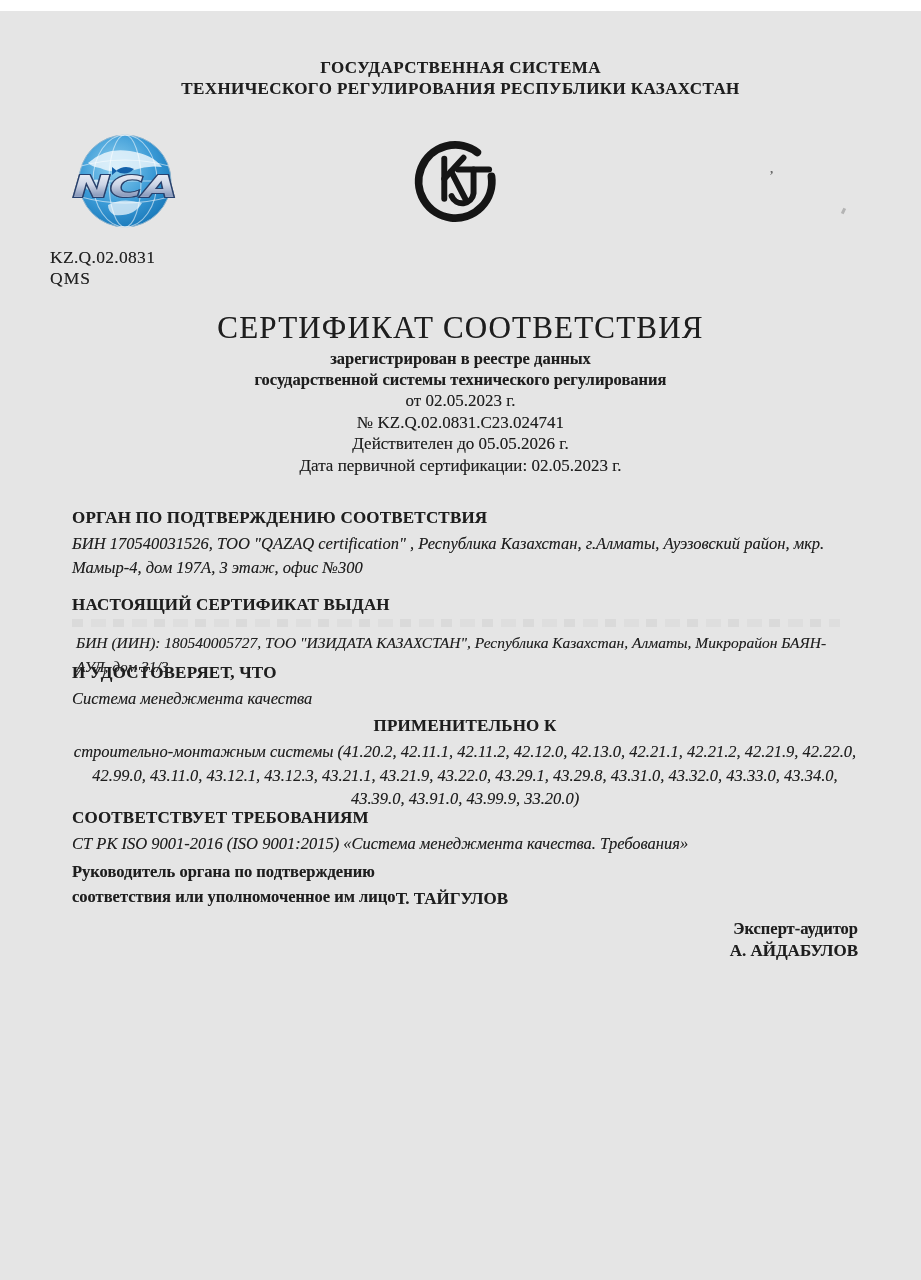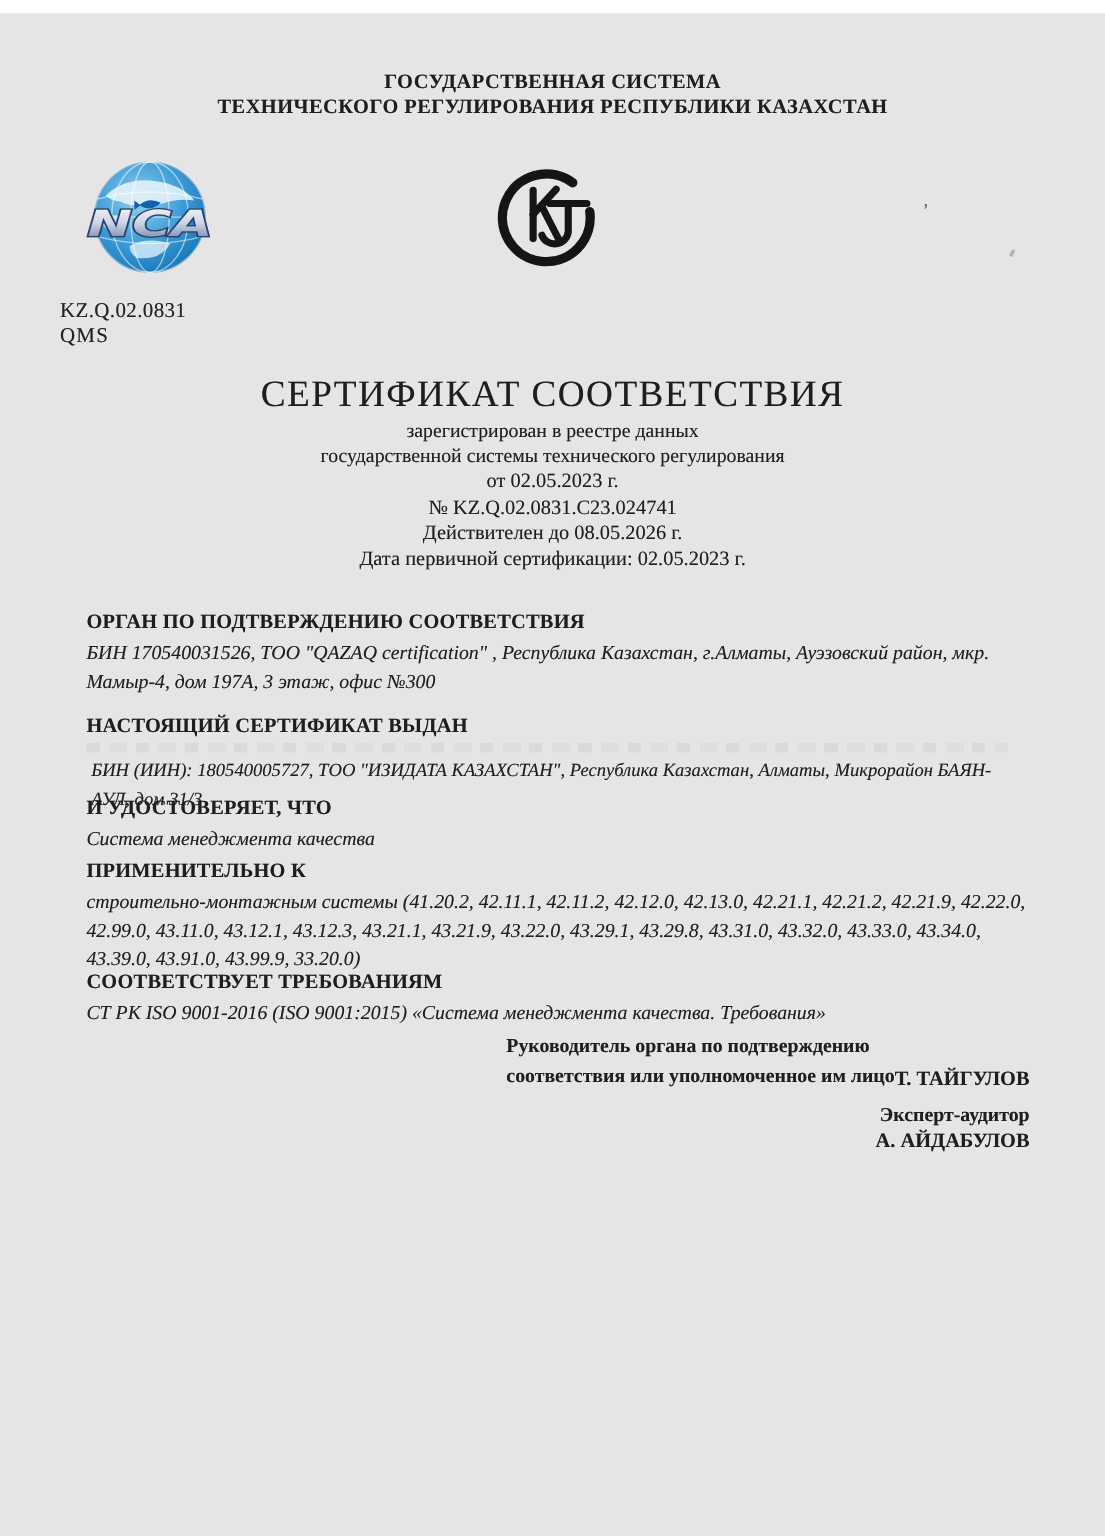--- a/index.html
+++ b/index.html
@@ -24,36 +24,36 @@
   .nca-code{margin-top:8px;font-size:17.5px;letter-spacing:.3px;color:#222;}
   .nca-scheme{font-size:17.5px;letter-spacing:1px;color:#222;}
   
   .kt-block{position:absolute;left:412px;top:122px;width:92px;height:96px;}
   
   .artifact-apostrophe{position:absolute;left:769px;top:157px;font-size:15px;color:#444;opacity:.8;}
   .artifact-speck{position:absolute;left:842px;top:197px;width:3px;height:6px;background:rgba(90,90,90,.35);transform:rotate(25deg);}
   
   .title-block{position:absolute;top:297px;left:0;right:0;text-align:center;}
   .cert-title{font-size:31px;font-weight:normal;letter-spacing:1.2px;line-height:40px;}
-  .reg-line-bold{font-size:16.5px;font-weight:normal;line-height:21px;}
+  .reg-line-bold{font-size:16.5px;font-weight:bold;line-height:21px;}
   .reg-line{font-size:17px;line-height:21.5px;}
   
   .section{position:absolute;left:72px;width:786px;}
   .sec-heading{font-size:17px;font-weight:bold;letter-spacing:.2px;line-height:21px;}
   .sec-body{font-size:16.5px;font-style:italic;line-height:24px;margin-top:4px;}
   .sec-body.indented{padding-left:4px;}
   .ghost-redaction{
     height:8px;margin:4px 0 2px 0;width:768px;opacity:.5;
     background:repeating-linear-gradient(90deg,
       rgba(140,140,140,.25) 0 11px, rgba(255,255,255,0) 11px 19px,
       rgba(150,150,150,.18) 19px 34px, rgba(255,255,255,0) 34px 41px);
     filter:blur(.6px);
   }
   
-  .sig-row{position:absolute;left:72px;width:786px;display:flex;justify-content:flex-end;align-items:flex-end;}
+  .sig-row{position:absolute;left:72px;width:786px;display:flex;justify-content:flex-start;align-items:flex-end;}
   .sig-role{font-size:16.5px;font-weight:bold;line-height:25px;}
   .sig-name{font-size:17px;font-weight:bold;white-space:nowrap;}
 </style>
 </head>
 <body>
 
 <div class="page">
 
   <div class="doc-header">
     <div>ГОСУДАРСТВЕННАЯ СИСТЕМА</div>
@@ -113,41 +113,41 @@
 
   <div class="artifact-apostrophe">’</div>
   <div class="artifact-speck"></div>
 
   <div class="title-block">
     <div class="cert-title">СЕРТИФИКАТ СООТВЕТСТВИЯ</div>
     <div class="reg-line-bold">зарегистрирован в реестре данных</div>
     <div class="reg-line-bold">государственной системы технического регулирования</div>
     <div class="reg-line">от 02.05.2023 г.</div>
     <div class="reg-line">№ KZ.Q.02.0831.C23.024741</div>
-    <div class="reg-line">Действителен до 08.05.2026 г.</div>
+    <div class="reg-line">Действителен до 05.05.2026 г.</div>
     <div class="reg-line">Дата первичной сертификации: 02.05.2023 г.</div>
   </div>
 
   <div class="section" style="top:496px;">
     <div class="sec-heading">ОРГАН ПО ПОДТВЕРЖДЕНИЮ СООТВЕТСТВИЯ</div>
     <div class="sec-body">БИН 170540031526, ТОО "QAZAQ certification" , Республика Казахстан, г.Алматы, Ауэзовский район, мкр. Мамыр-4, дом 197А, 3 этаж, офис №300</div>
   </div>
 
   <div class="section" style="top:583px;">
     <div class="sec-heading">НАСТОЯЩИЙ СЕРТИФИКАТ ВЫДАН</div>
     <div class="ghost-redaction"></div>
     <div class="sec-body indented" style="font-size:15.5px;">БИН (ИИН): 180540005727, ТОО "ИЗИДАТА КАЗАХСТАН", Республика Казахстан, Алматы, Микрорайон БАЯН-АУЛ, дом 31/3</div>
   </div>
 
   <div class="section" style="top:651px;">
     <div class="sec-heading">И УДОСТОВЕРЯЕТ, ЧТО</div>
     <div class="sec-body">Система менеджмента качества</div>
   </div>
 
-  <div class="section" style="top:704px;">
+  <div class="section" style="top:704px;text-align:center;">
     <div class="sec-heading">ПРИМЕНИТЕЛЬНО К</div>
     <div class="sec-body" style="line-height:23.5px;">строительно-монтажным системы (41.20.2, 42.11.1, 42.11.2, 42.12.0, 42.13.0, 42.21.1, 42.21.2, 42.21.9, 42.22.0, 42.99.0, 43.11.0, 43.12.1, 43.12.3, 43.21.1, 43.21.9, 43.22.0, 43.29.1, 43.29.8, 43.31.0, 43.32.0, 43.33.0, 43.34.0, 43.39.0, 43.91.0, 43.99.9, 33.20.0)</div>
   </div>
 
   <div class="section" style="top:796px;">
     <div class="sec-heading">СООТВЕТСТВУЕТ ТРЕБОВАНИЯМ</div>
     <div class="sec-body">СТ РК ISO 9001-2016 (ISO 9001:2015) «Система менеджмента качества. Требования»</div>
   </div>
 
   <div class="sig-row" style="top:848px;">

